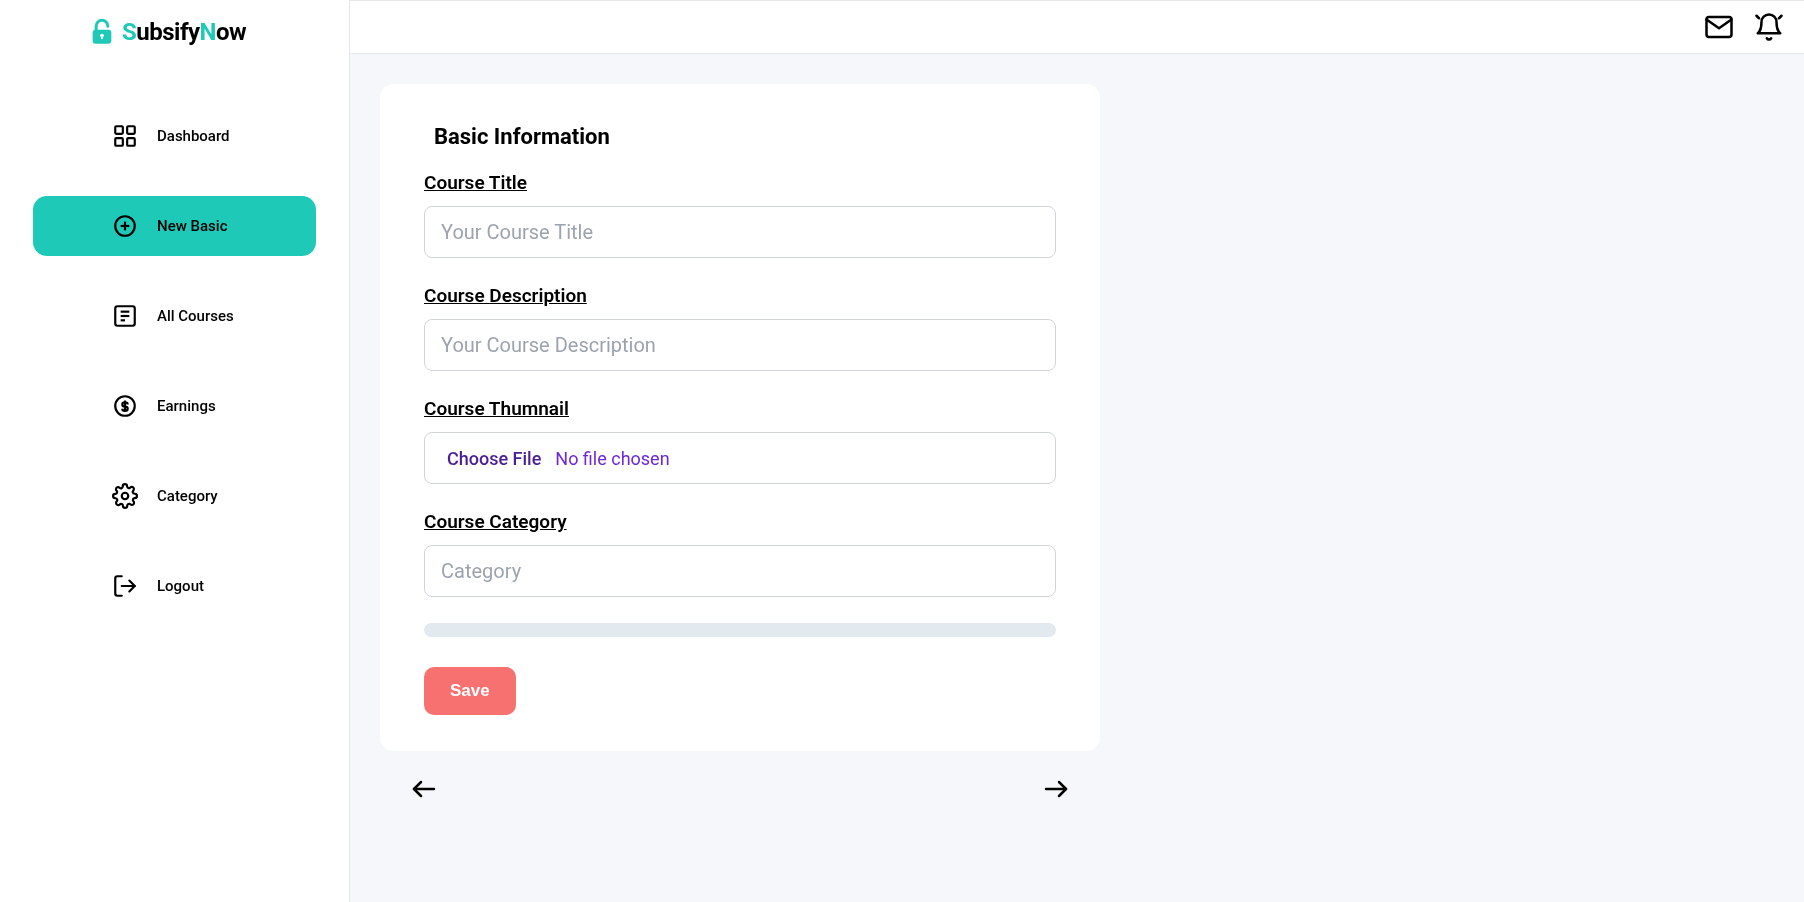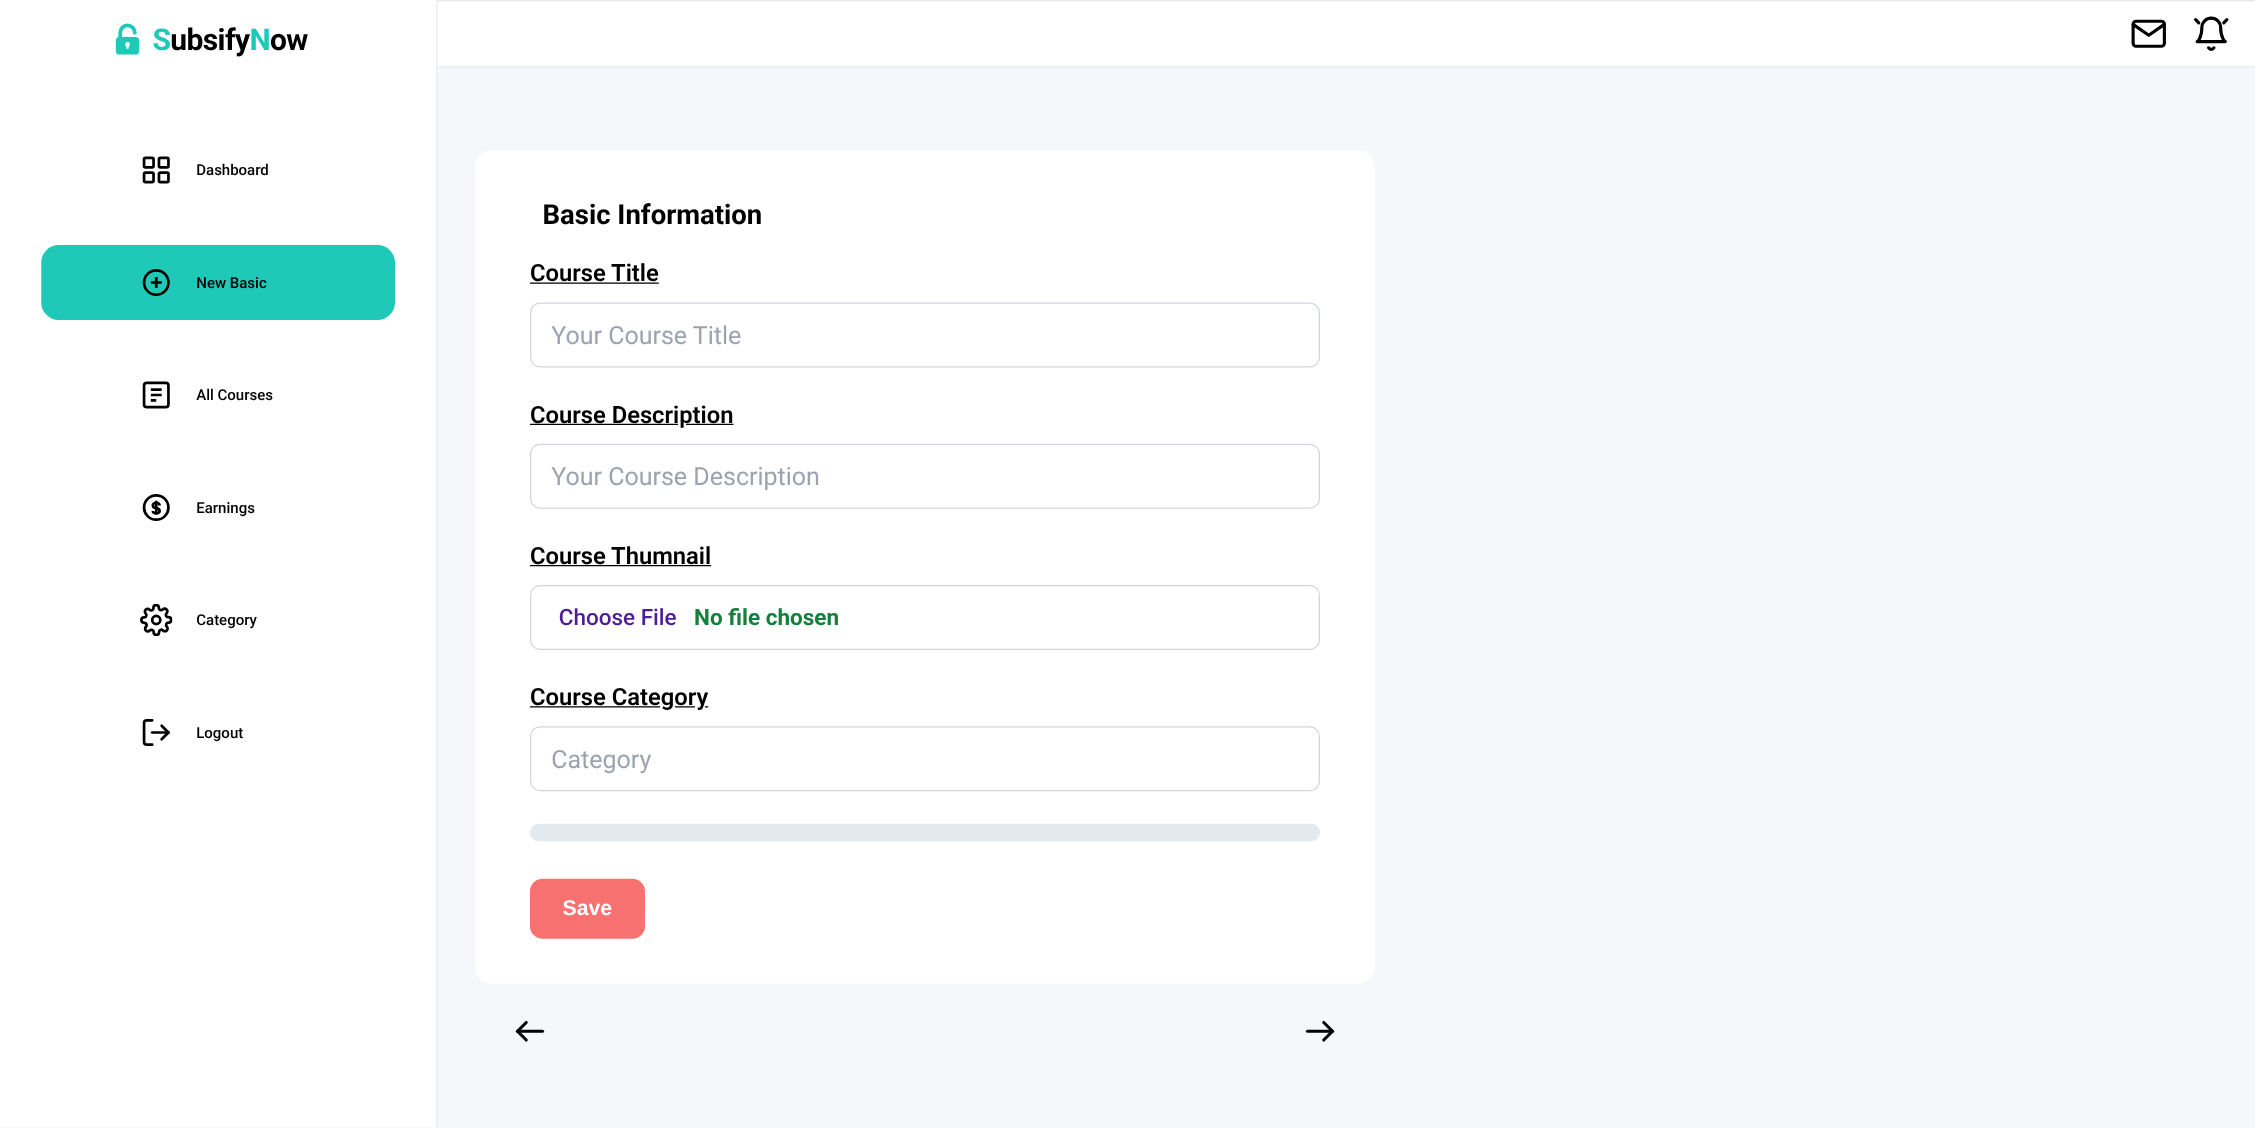--- a/index.html
+++ b/index.html
@@ -52,21 +52,21 @@
       flex-direction: column;
       gap: 30px;
     }
     .nav-item {
       display: flex;
       align-items: center;
       gap: 18px;
       padding: 16px 28px;
       border-radius: 14px;
       cursor: pointer;
-      font-size: 12px;
+      font-size: 15px;
       font-weight: 500;
       color: #000;
     }
     .nav-item.active {
       background: #1fc9b8;
       color: #000;
     }
     .nav-icon {
       width: 28px;
       height: 28px;
@@ -76,21 +76,20 @@
       flex-shrink: 0;
     }
     .nav-item.padded {
       padding-left: 78px;
     }
     .main-wrap {
       flex: 1;
       display: flex;
       flex-direction: column;
       min-width: 0;
-      gap: 36px;
     }
     .top-bar {
       height: 54px;
       background: #fff;
       border-bottom: 1px solid #e5e7eb;
       border-top: 1px solid #e5e7eb;
       display: flex;
       justify-content: flex-end;
       align-items: center;
       padding: 0 20px;
@@ -155,22 +154,21 @@
       padding: 0 22px;
       gap: 14px;
       font-size: 18px;
       cursor: pointer;
     }
     .file-choose {
       font-weight: 500;
       color: #4c1d95;
     }
     .file-status {
-      color: #15803d;
-      font-weight: bold;
+      color: #6d28d9;
     }
     .progress-bar {
       width: 100%;
       height: 14px;
       background: #e2eaf0;
       border-radius: 999px;
       margin-top: 8px;
       margin-bottom: 30px;
     }
     .save-btn {

